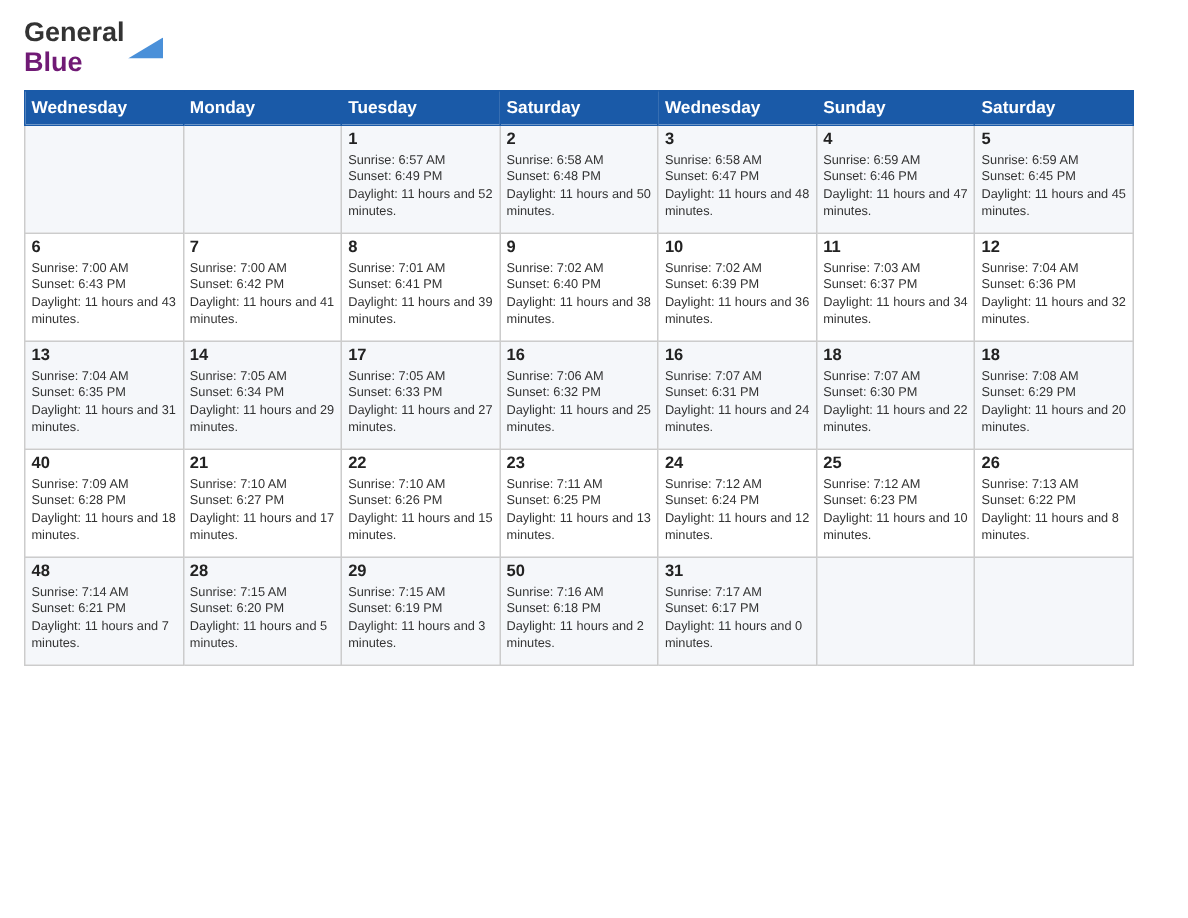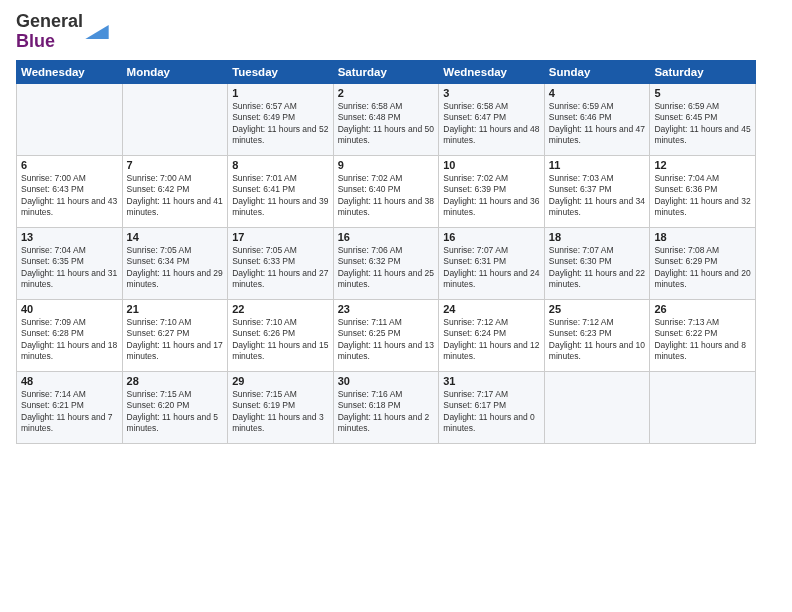--- a/index.html
+++ b/index.html
@@ -254,21 +254,21 @@
           </td>
           <td>
             <span class="day-num">28</span>
             <div class="cell-text">Sunrise: 7:15 AM<br>Sunset: 6:20 PM<br>Daylight: 11 hours and 5 minutes.</div>
           </td>
           <td>
             <span class="day-num">29</span>
             <div class="cell-text">Sunrise: 7:15 AM<br>Sunset: 6:19 PM<br>Daylight: 11 hours and 3 minutes.</div>
           </td>
           <td>
-            <span class="day-num">30</span>
+            <span class="day-num">50</span>
             <div class="cell-text">Sunrise: 7:16 AM<br>Sunset: 6:18 PM<br>Daylight: 11 hours and 2 minutes.</div>
           </td>
           <td>
             <span class="day-num">31</span>
             <div class="cell-text">Sunrise: 7:17 AM<br>Sunset: 6:17 PM<br>Daylight: 11 hours and 0 minutes.</div>
           </td>
           <td></td>
           <td></td>
         </tr>
       </tbody>

